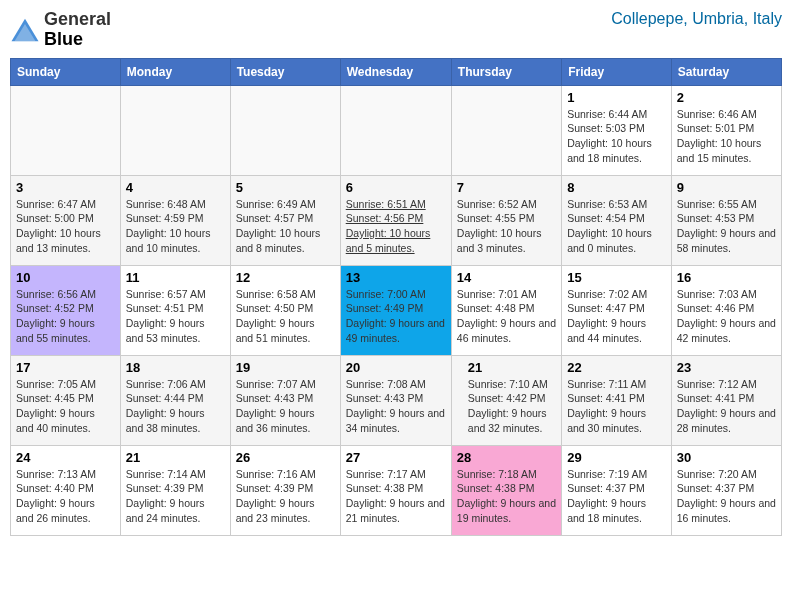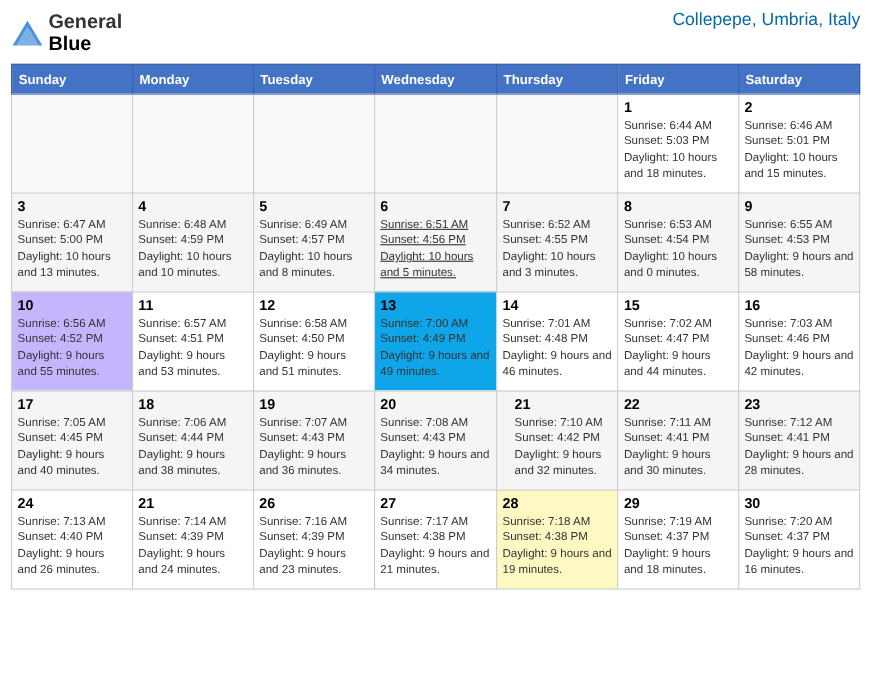--- a/index.html
+++ b/index.html
@@ -286,21 +286,21 @@
           <div class="day-info" style="white-space: pre-line;">Sunrise: 7:16 AM
 Sunset: 4:39 PM
 Daylight: 9 hours and 23 minutes.</div>
         </td>
         <td style="background: rgb(255, 255, 255);">
           <span class="day-num">27</span>
           <div class="day-info" style="white-space: pre-line;">Sunrise: 7:17 AM
 Sunset: 4:38 PM
 Daylight: 9 hours and 21 minutes.</div>
         </td>
-        <td style="background: #fef9c3;">
+        <td style="background: #f9a8d4;">
           <span class="day-num">28</span>
           <div class="day-info" style="white-space: pre-line;">Sunrise: 7:18 AM
 Sunset: 4:38 PM
 Daylight: 9 hours and 19 minutes.</div>
         </td>
         <td style="background: rgb(255, 255, 255);">
           <span class="day-num">29</span>
           <div class="day-info" style="white-space: pre-line;">Sunrise: 7:19 AM
 Sunset: 4:37 PM
 Daylight: 9 hours and 18 minutes.</div>

